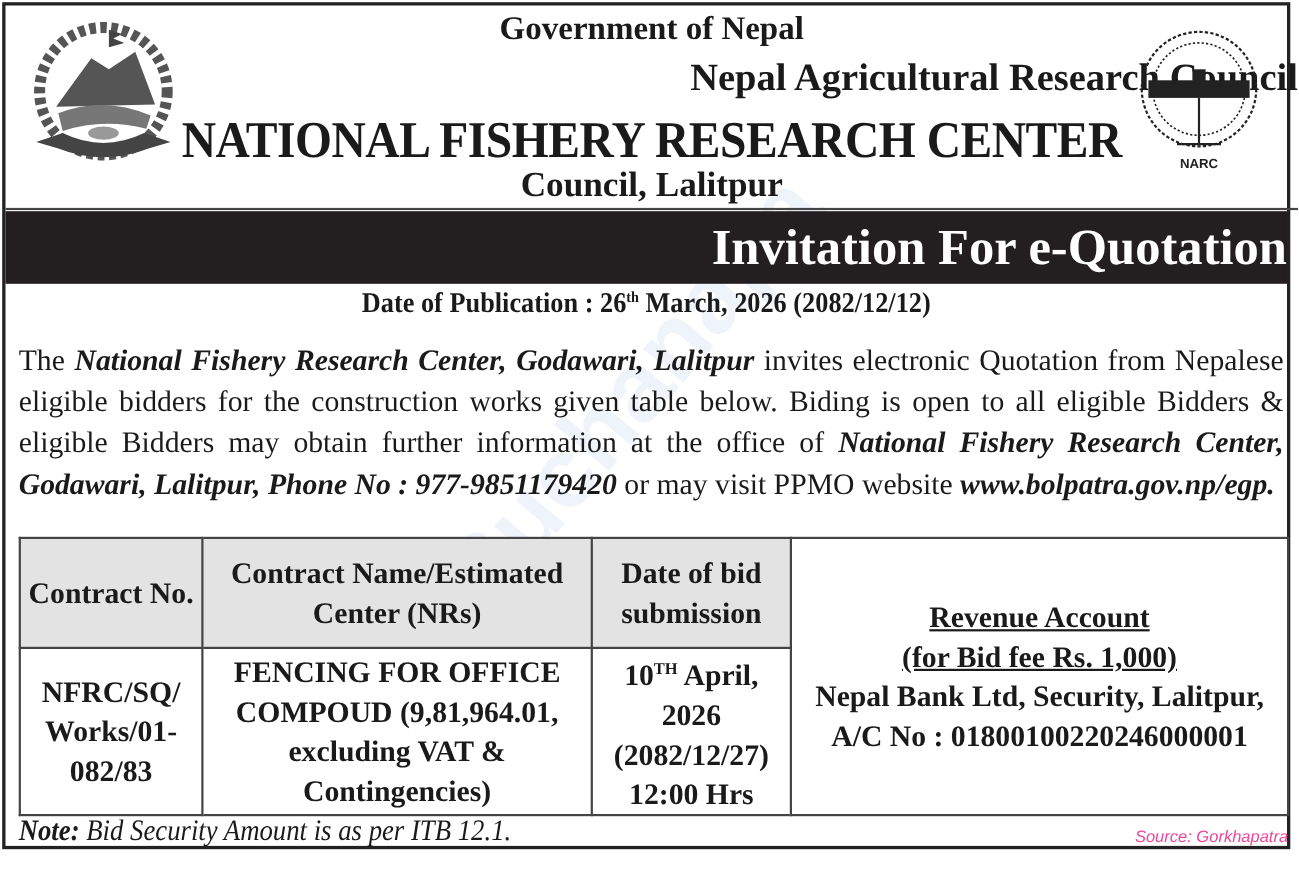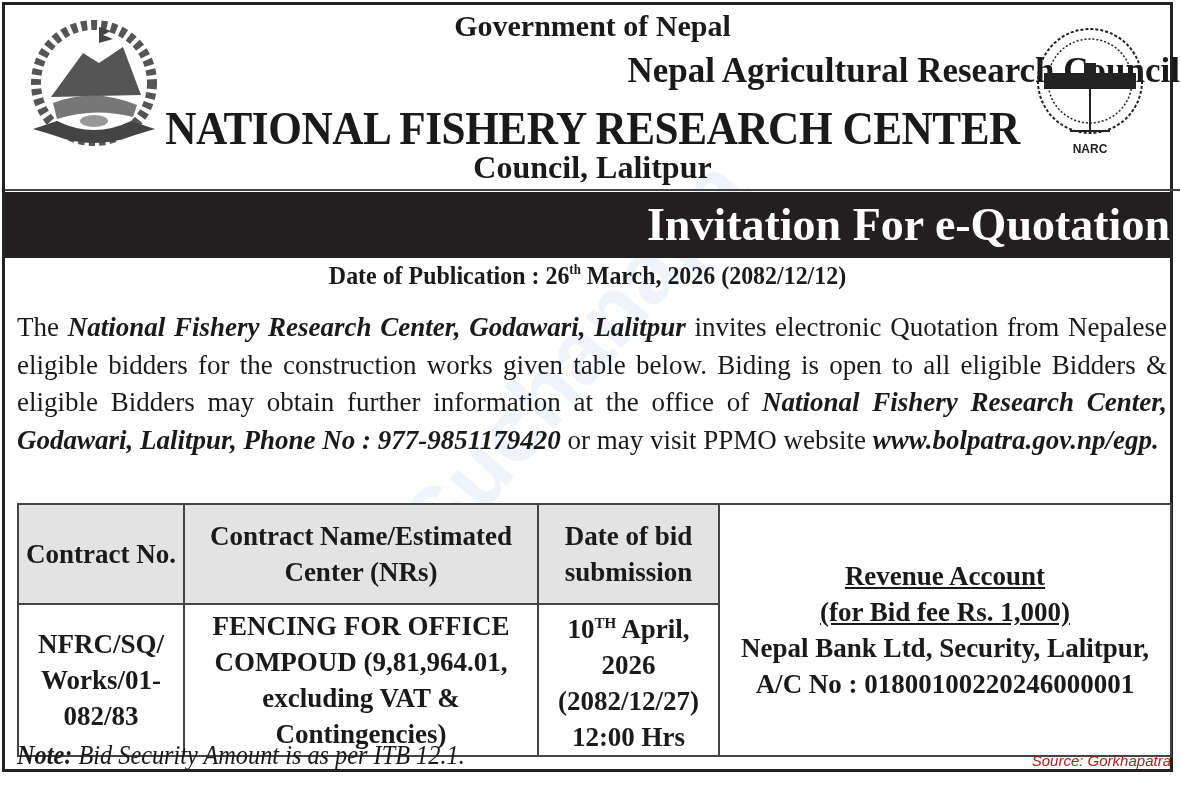--- a/index.html
+++ b/index.html
@@ -17,29 +17,29 @@
   .loc { top:144px; font-size:32px; }
   .banner { position:absolute; left:0; top:187px; width:100%; height:66px; background:#231f20;
             color:#fff; text-align:right; font-weight:bold; font-size:46px; line-height:66px; }
   .pubdate { position:absolute; left:0; top:256px; width:100%; text-align:center; font-weight:bold;
              font-size:26px; transform:scaleX(0.92); }
   .pubdate sup { font-size:14px; }
   .body-text { position:absolute; left:12px; top:292px; width:1150px; font-size:27px; line-height:37.5px;
                text-align:justify;margin-top:12px; }
   .body-text b { font-style:italic; }
   table.ct { position:absolute; left:12px; top:483px; width:1155px; border-collapse:collapse;
-             font-weight:bold; font-size:27px; text-align:center;margin-top:15px; }
+             font-weight:bold; font-size:27px; text-align:center; }
   table.ct td { border:2px solid #444; padding:0 2px; line-height:36px; vertical-align:middle; }
   table.ct tr.head td.h { background:#e3e3e3; height:98px; }
   table.ct tr.row td { height:150px; }
   .rev u { text-decoration:underline; }
   .note { position:absolute; left:12px; top:735px; font-size:27px; font-style:italic; transform:scaleX(0.9); transform-origin:left; }
   .note b { font-weight:bold; }
   .source { position:absolute; right:10px; top:752px; font-family:"Liberation Sans", sans-serif;
-            font-style:italic; font-size:15px; color:#b91c1c; }
+            font-style:italic; font-size:15px; color:#ec4899; }
   .watermark { position:absolute; left:330px; top:300px; font-family:"Liberation Sans", sans-serif;
                font-size:90px; font-weight:bold; color:rgba(120,160,210,0.12); transform:rotate(-50deg); pointer-events:none; }
 </style>
 </head>
 <body>
 
 <div class="notice">
   <div class="watermark">Suchanapa</div>
 
   <div class="header">

